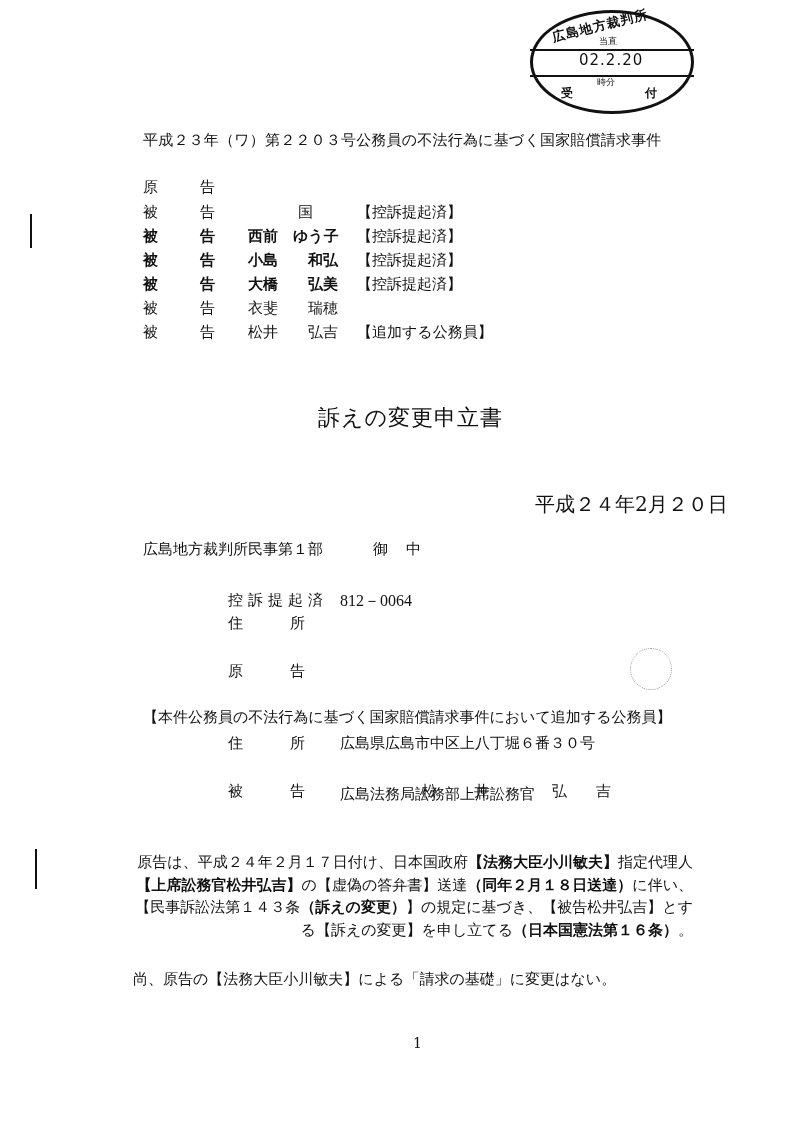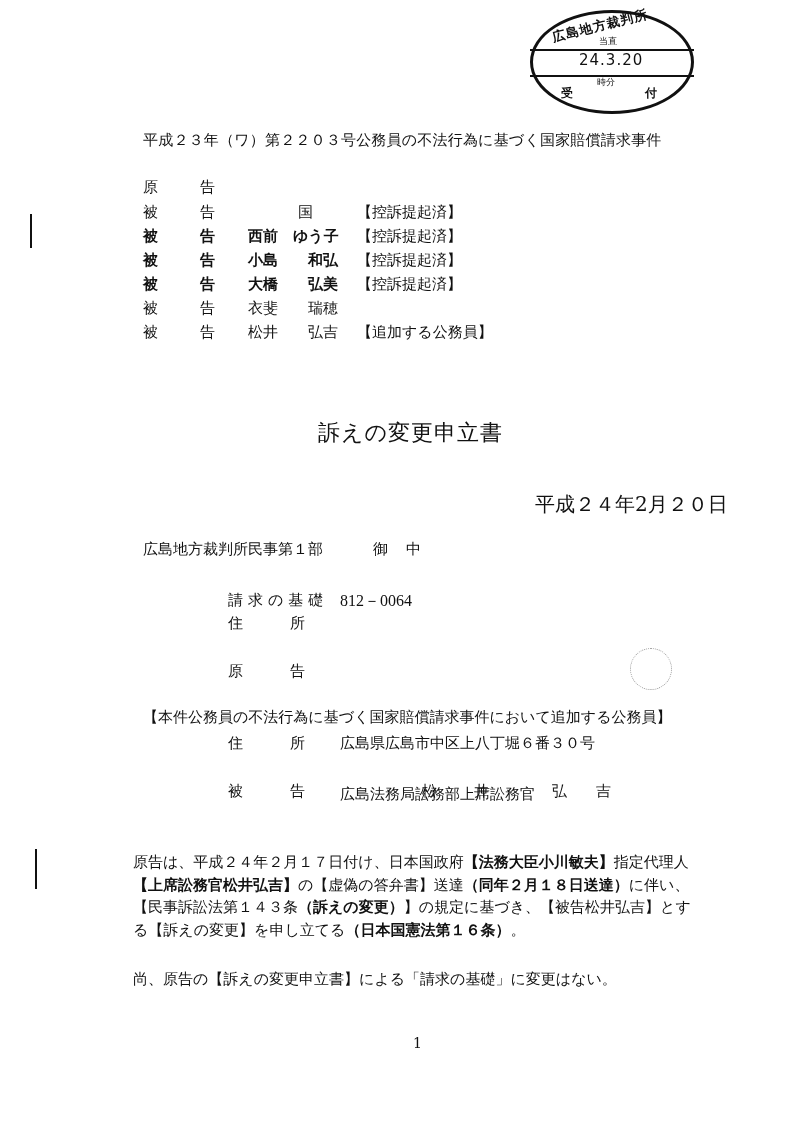--- a/index.html
+++ b/index.html
@@ -30,21 +30,21 @@
   .case-title { left: 143px; top: 131px; font-size: 15px; letter-spacing: 0.2px; text-align: center; }
 
   .party-row { position: absolute; left: 143px; height: 22px; font-size: 15px; }
   .party-row span { position: absolute; top: 0; white-space: nowrap; }
   .party-row .r1 { left: 0; }
   .party-row .r2 { left: 57px; }
   .party-row .nm { left: 105px; }
   .party-row .note { left: 214px; }
   .party-row.bold { font-weight: bold; }
 
-  .doc-title { left: 318px; top: 403px; font-size: 22px; letter-spacing: 1px; margin-top: 15px; }
+  .doc-title { left: 318px; top: 403px; font-size: 22px; letter-spacing: 1px; }
   .doc-date { left: 535px; top: 491px; font-size: 20px; }
   .addressee { left: 143px; top: 540px; font-size: 15px; }
   .addressee-hon { left: 373px; top: 540px; font-size: 15px; letter-spacing: 18px; }
 
   .lbl { font-size: 15px; }
   .val { font-size: 15px; }
 
   .section-heading { left: 143px; top: 708px; font-size: 15px; }
 
   .para { position: absolute; left: 133px; width: 560px; font-size: 15px; line-height: 22.5px; }
@@ -59,21 +59,21 @@
     border: 1px dotted #999; border-radius: 50%;
   }
 </style>
 </head>
 <body>
 
 <div class="stamp">
   <span class="court">広島地方裁判所</span>
   <span class="sub">当直</span>
   <div class="band"></div>
-  <span class="date">24.3.20</span>
+  <span class="date">02.2.20</span>
   <span class="time">時分</span>
   <span class="recv1">受</span>
   <span class="recv2">付</span>
 </div>
 
 <div class="abs case-title">平成２３年（ワ）第２２０３号公務員の不法行為に基づく国家賠償請求事件</div>
 
 <div class="margin-mark" style="left:30px; top:214px; height:34px;"></div>
 <div class="margin-mark" style="left:35px; top:849px; height:40px;"></div>
 
@@ -121,21 +121,21 @@
 </div>
 
 <div class="abs doc-title">訴えの変更申立書</div>
 
 <div class="abs doc-date">平成２４年2月２０日</div>
 
 <div class="abs addressee">広島地方裁判所民事第１部</div>
 <div class="abs addressee-hon">御中</div>
 
 <div>
-  <div class="abs lbl" style="left:228px; top:591px; letter-spacing:5px;">請求の基礎</div>
+  <div class="abs lbl" style="left:228px; top:591px; letter-spacing:5px;">控訴提起済</div>
   <div class="abs val" style="left:340px; top:591px; font-family:'Liberation Serif', serif; font-size:16px;">812－0064</div>
   <div class="abs lbl" style="left:228px; top:614px;">住</div>
   <div class="abs lbl" style="left:290px; top:614px;">所</div>
   <div class="abs val" style="left:340px; top:614px;"></div>
   <div class="abs lbl" style="left:228px; top:662px;">原</div>
   <div class="abs lbl" style="left:290px; top:662px;">告</div>
   <div class="abs val" style="left:340px; top:662px;"></div>
   <div class="seal"></div>
 </div>
 
@@ -146,17 +146,17 @@
   <div class="abs val" style="left:340px; top:734px;">広島県広島市中区上八丁堀６番３０号</div>
   <div class="abs val" style="left:340px; top:785px;">広島法務局訟務部上席訟務官</div>
   <div class="abs lbl" style="left:228px; top:782px;">被</div>
   <div class="abs lbl" style="left:290px; top:782px;">告</div>
   <div class="abs val" style="left:422px; top:782px;">松</div>
   <div class="abs val" style="left:474px; top:782px;">井</div>
   <div class="abs val" style="left:552px; top:782px;">弘</div>
   <div class="abs val" style="left:596px; top:782px;">吉</div>
 </div>
 
-<div class="para" style="top:851px;"><span>原告は、平成２４年２月１７日付け、日本国政府</span><b>【法務大臣小川敏夫】</b><span>指定代理人</span><b>【上席訟務官松井弘吉】</b><span>の【虚偽の答弁書】送達</span><b>（同年２月１８日送達）</b><span>に伴い、【民事訴訟法第１４３条</span><b>（訴えの変更）</b><span>】の規定に基づき、【被告松井弘吉】とする【訴えの変更】を申し立てる</span><b>（日本国憲法第１６条）</b><span>。</span></div>
+<div class="para" style="top:851px;text-align:right;"><span>原告は、平成２４年２月１７日付け、日本国政府</span><b>【法務大臣小川敏夫】</b><span>指定代理人</span><b>【上席訟務官松井弘吉】</b><span>の【虚偽の答弁書】送達</span><b>（同年２月１８日送達）</b><span>に伴い、【民事訴訟法第１４３条</span><b>（訴えの変更）</b><span>】の規定に基づき、【被告松井弘吉】とする【訴えの変更】を申し立てる</span><b>（日本国憲法第１６条）</b><span>。</span></div>
 
-<div class="para" style="top:968px;">尚、原告の【訴えの変更申立書】による「請求の基礎」に変更はない。</div>
+<div class="para" style="top:968px;">尚、原告の【法務大臣小川敏夫】による「請求の基礎」に変更はない。</div>
 
 <div class="abs page-num">1</div>
 
 </body></html>

